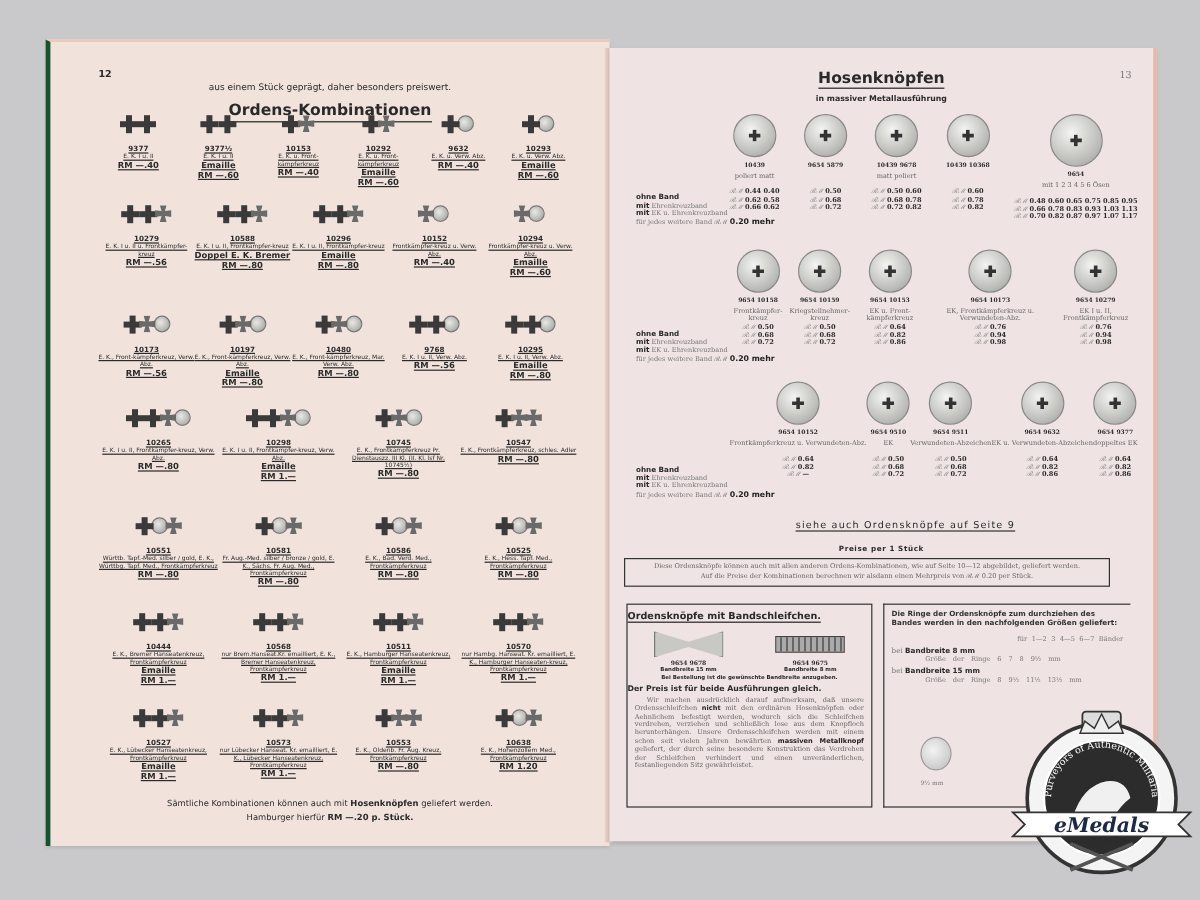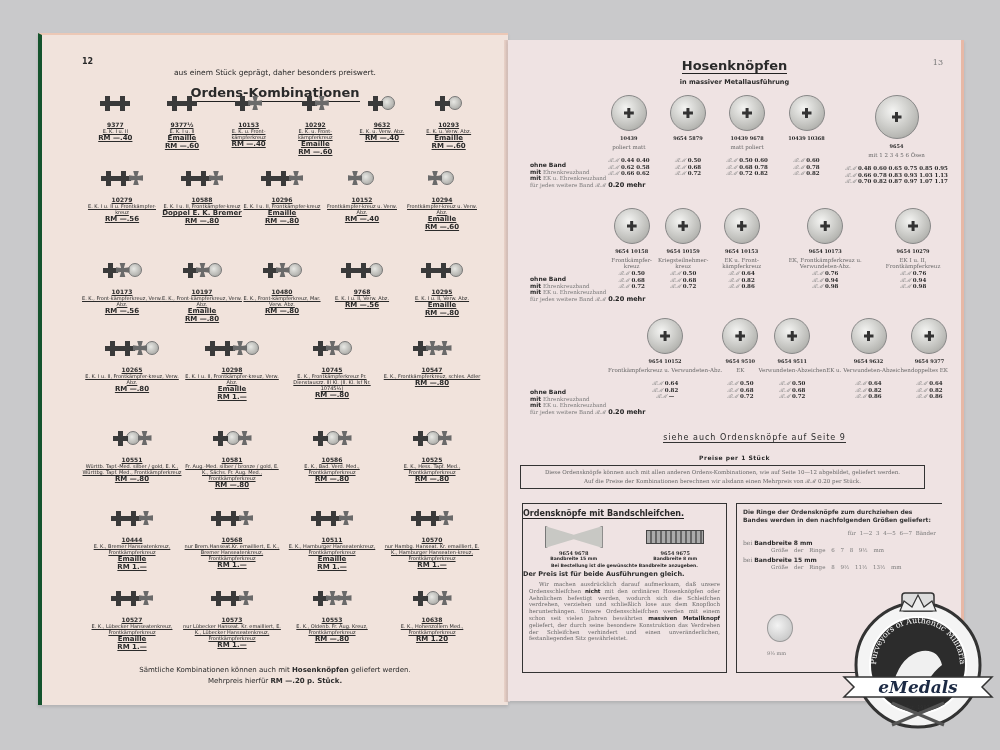--- a/index.html
+++ b/index.html
@@ -458,21 +458,21 @@
         </div>
         <div class="num">10638</div>
         <div>E. K., Hohenzollern Med., Frontkämpferkreuz</div>
         <div class="em"></div>
         <div class="price">RM 1.20</div>
       </div>
     </div>
 
   <div class="lfoot">
     <div><span>Sämtliche Kombinationen können auch mit</span> <b>Hosenknöpfen</b> <span>geliefert werden.</span></div>
-    <div><span>Mehrpreis hierfür</span> <b>RM —.20 p. Stück.</b></div>
+    <div><span>Hamburger hierfür</span> <b>RM —.20 p. Stück.</b></div>
   </div>
 </div>
 
 <div class="gutter"></div>
 
 <div class="page page-right">
   <div class="pnum r">13</div>
   <div class="rtitle"><span>Hosenknöpfen</span></div>
   <div class="rsub">in massiver Metallausführung</div>
 

